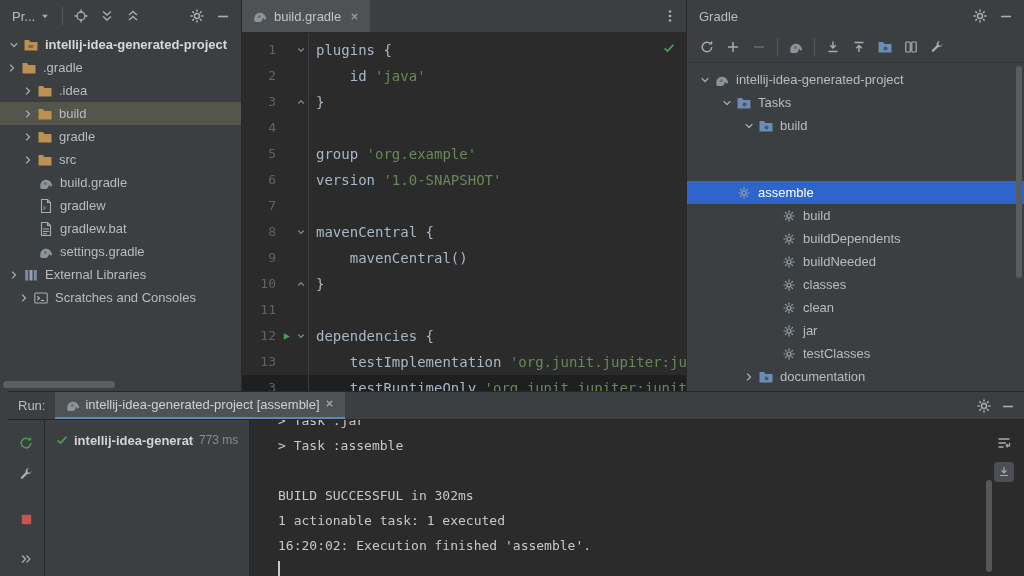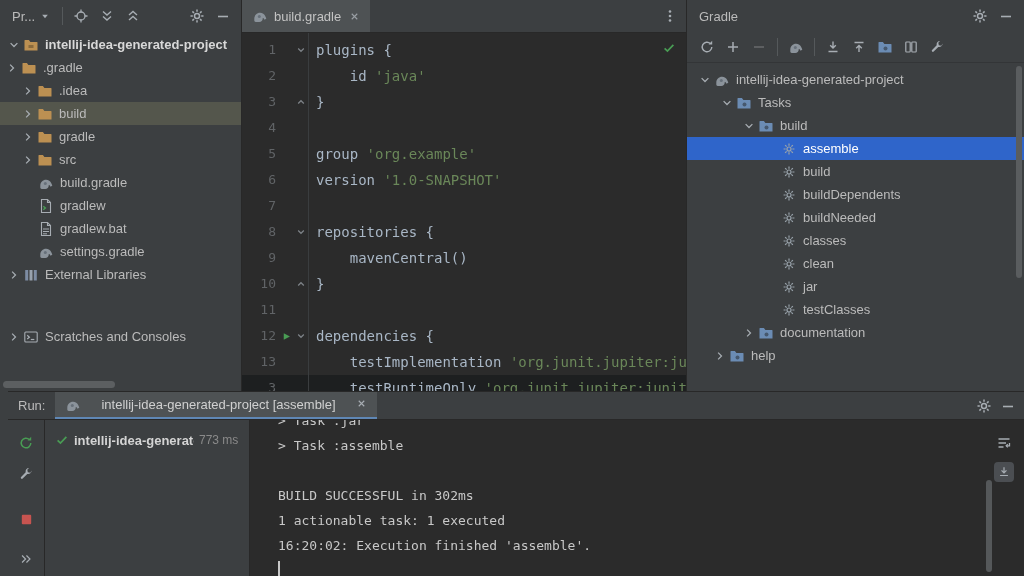--- a/index.html
+++ b/index.html
@@ -48,21 +48,21 @@
   .lcode{white-space:pre;margin-left:8px;color:#a9b7c6;}
   .lcode .str{color:#6a8759;}
   .inspect-ok{position:absolute;top:8px;right:10px;}
 
   
   .gradle-toolbar{height:30px;flex:none;display:flex;align-items:center;padding:0 8px;gap:2px;border-bottom:1px solid #333537;}
 
   
   .run-panel{position:absolute;left:8px;right:0;bottom:0;height:184px;border-top:1px solid #282828;display:flex;flex-direction:column;background:#3c3f41;}
   .run-header{height:27px;flex:none;display:flex;align-items:center;padding-left:10px;gap:10px;background:#3c3f41;border-bottom:1px solid #282828;}
-  .run-tab{height:100%;display:flex;align-items:center;gap:20px;padding:0 10px;background:#4e5254;border-bottom:2px solid #5f87b5;box-sizing:border-box;color:#d0d0d0;cursor:pointer;}
+  .run-tab{height:100%;display:flex;align-items:center;gap:4px;padding:0 10px;background:#4e5254;border-bottom:2px solid #5f87b5;box-sizing:border-box;color:#d0d0d0;cursor:pointer;}
   .run-header-right{display:flex;align-items:center;padding-right:4px;}
   .run-body{flex:1;display:flex;min-height:0;}
   .run-toolbar{width:36px;flex:none;background:#3c3f41;border-right:1px solid #282828;display:flex;flex-direction:column;align-items:center;padding-top:12px;gap:9px;}
   .run-toolbar .gap{height:14px;}
   .run-tree{width:204px;flex:none;background:#3c3f41;border-right:1px solid #282828;padding-top:8px;}
   .run-result{display:flex;align-items:center;gap:5px;padding-left:10px;height:24px;cursor:pointer;}
   .run-result .name{font-weight:bold;color:#d4d4d4;max-width:120px;overflow:hidden;white-space:nowrap;}
   .run-result .time{color:#8a8a8a;font-size:12px;white-space:nowrap;}
   .console{flex:1;min-width:0;position:relative;background:#2b2b2b;overflow:hidden;
            font-family:"DejaVu Sans Mono",monospace;font-size:13px;color:#c8c8c8;padding-left:28px;}
@@ -252,21 +252,21 @@
             </span>
             <span class="ticon">
               <svg width="16" height="16" viewBox="0 0 16 16">
                 <rect x="2.2" y="3" width="3" height="10.5" fill="#7d8ca3"></rect>
                 <rect x="6.5" y="3" width="3" height="10.5" fill="#98a2ae"></rect>
                 <rect x="10.8" y="3" width="3" height="10.5" fill="#7d8ca3"></rect>
               </svg>
             </span>
             <span class="tlabel">External Libraries</span>
           </div>
-          <div class="trow" style="padding-left: 6px; margin-top: 39px;">
+          <div class="trow" style="padding-left: 16px;">
             <span class="chev">
               <svg width="12" height="12" viewBox="0 0 16 16">
                 <path d="M5.5 3.5 10 8l-4.5 4.5" fill="none" stroke="#a7adb3" stroke-width="1.7"></path>
               </svg>
             </span>
             <span class="ticon">
               <svg width="16" height="16" viewBox="0 0 16 16">
                 <rect x="1.8" y="3" width="12.4" height="10" rx="1" fill="none" stroke="#a7adb3" stroke-width="1.1"></rect>
                 <path d="M4.2 6.3 6.4 8.2 4.2 10" fill="none" stroke="#a7adb3" stroke-width="1.2"></path>
                 <path d="M7.8 10.5h3.5" stroke="#a7adb3" stroke-width="1.2"></path>
@@ -359,21 +359,21 @@
               <span class="lcode"></span>
             </div>
             <div class="cline">
               <span class="lnum">8</span>
               <span class="lrun"></span>
               <span class="lfold">
                 <svg width="10" height="10" viewBox="0 0 16 16">
                   <path d="M3.5 5.5 8 10l4.5-4.5" fill="none" stroke="#7d8287" stroke-width="2"></path>
                 </svg>
               </span>
-              <span class="lcode"><span class="pln">repositories {</span></span>
+              <span class="lcode"><span class="pln">mavenCentral {</span></span>
             </div>
             <div class="cline">
               <span class="lnum">9</span>
               <span class="lrun"></span>
               <span class="lfold"></span>
               <span class="lcode"><span class="pln">    mavenCentral()</span></span>
             </div>
             <div class="cline">
               <span class="lnum">10</span>
               <span class="lrun"></span>
@@ -532,21 +532,21 @@
               </svg>
             </span>
             <span class="ticon">
               <svg width="16" height="16" viewBox="0 0 16 16">
                 <path d="M1.5 13.5v-10c0-.3.2-.5.5-.5h3.9l1.5 1.9h6.6c.3 0 .5.2.5.5v8.1z" fill="#6b8cb4"></path>
                 <circle cx="8.5" cy="9.5" r="2" fill="#46586e"></circle>
               </svg>
             </span>
             <span class="tlabel">build</span>
           </div>
-          <div class="trow sel-active" style="padding-left: 91px;">
+          <div class="trow sel-active" style="padding-left: 46px; margin-top: 44px;">
             <span class="chev" style="width: 2px;"></span>
             <span class="ticon">
               <svg width="14" height="14" viewBox="0 0 16 16">
                 <g stroke="#99a3ab" stroke-width="1.4" fill="none">
                   <circle cx="8" cy="8" r="2.3"></circle>
                   <path d="M8 1.8v2.4M8 11.8v2.4M1.8 8h2.4M11.8 8h2.4M3.6 3.6l1.7 1.7M10.7 10.7l1.7 1.7M12.4 3.6l-1.7 1.7M5.3 10.7l-1.7 1.7"></path>
                 </g>
               </svg>
             </span>
             <span class="tlabel">assemble</span>

